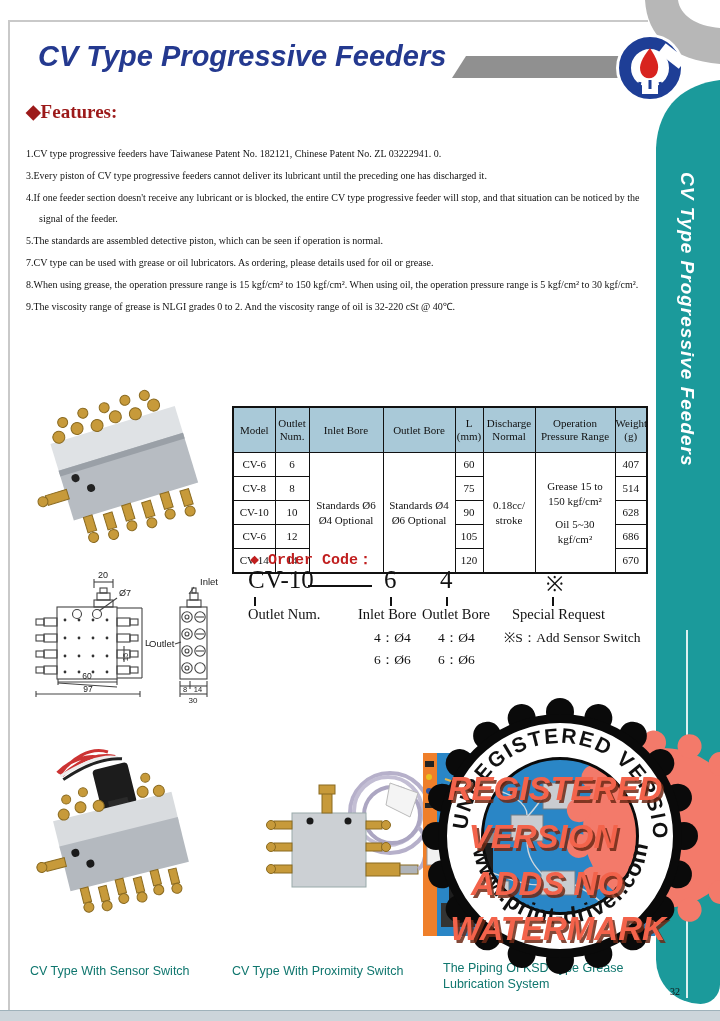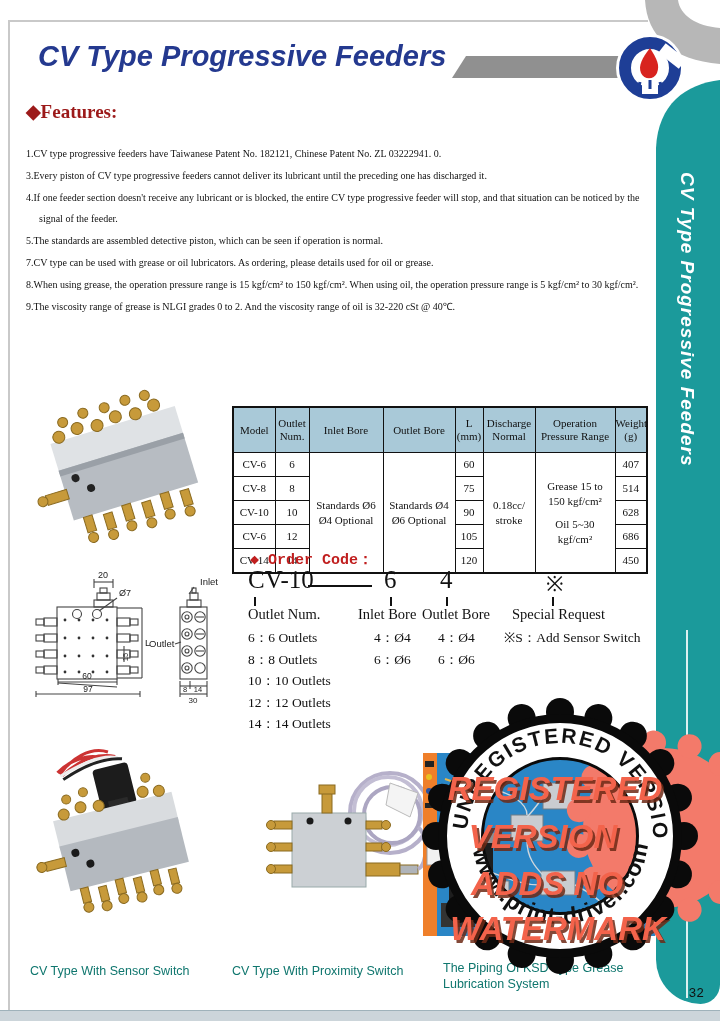--- a/index.html
+++ b/index.html
@@ -47,22 +47,22 @@
   .oc-dash{left:308px;top:585px;width:64px;height:2px;background:#111;}
   .oc-num{font-size:25px;color:#111;}
   .oc-star{left:546px;top:569px;font-size:21px;color:#111;}
   .tick{width:1.5px;height:9px;background:#111;}
   .oc-label{font-size:14.5px;color:#111;white-space:nowrap;}
   .oc-opt{font-size:13.5px;color:#111;line-height:21.5px;white-space:nowrap;}
 
   
   .caption{font-family:"Liberation Sans",sans-serif;font-size:12.5px;color:#0f766e;line-height:16px;}
 
-  .pagenum{left:670px;top:986px;width:34px;text-align:right;
-           font-family:Liberation Mono, monospace;font-size:13px;color:#111;}
+  .pagenum{left:670px;top:986px;width:34px;text-align:left;
+           font-family:Liberation Serif, serif;font-size:10px;color:#111;}
 
   svg text{font-family:"Liberation Sans",sans-serif;}
 </style>
 </head>
 <body>
 
 <div class="page">
 
   <div class="abs frame-top"></div>
   <div class="abs frame-left"></div>
@@ -203,48 +203,41 @@
     <tr>
       <td>CV-6</td>
       <td>12</td>
       <td>105</td>
       <td>686</td>
     </tr>
     <tr>
       <td>CV-14</td>
       <td>14</td>
       <td>120</td>
-      <td>450</td>
+      <td>670</td>
     </tr>
   </tbody>
     </table>
 
   <div class="abs oc-head">◆ Order Code：</div>
   <div class="abs oc-model serif" style="left:248px;top:566px">CV-10</div>
   <div class="abs oc-dash"></div>
   <div class="abs oc-num serif" style="left:384px;top:566px">6</div>
   <div class="abs oc-num serif" style="left:440px;top:566px">4</div>
   <div class="abs oc-star serif">※</div>
   <div class="abs tick" style="left:254px;top:597px"></div>
   <div class="abs tick" style="left:390px;top:597px"></div>
   <div class="abs tick" style="left:446px;top:597px"></div>
   <div class="abs tick" style="left:552px;top:597px"></div>
 
   <div class="abs oc-label" style="left:248px;top:606px">Outlet Num.</div>
   <div class="abs oc-label" style="left:358px;top:606px">Inlet Bore</div>
   <div class="abs oc-label" style="left:422px;top:606px">Outlet Bore</div>
   <div class="abs oc-label" style="left:512px;top:606px">Special Request</div>
 
-  <div class="abs oc-opt" style="left:248px;top:627px">
-    <div>6：6 Outlets</div>
-    <div>8：8 Outlets</div>
-    <div>10：10 Outlets</div>
-    <div>12：12 Outlets</div>
-    <div>14：14 Outlets</div>
-  </div>
   <div class="abs oc-opt" style="left:374px;top:627px">
     <div>4：Ø4</div>
     <div>6：Ø6</div>
   </div>
   <div class="abs oc-opt" style="left:438px;top:627px">
     <div>4：Ø4</div>
     <div>6：Ø6</div>
   </div>
   <div class="abs oc-opt" style="left:504px;top:627px">
     <div>※S：Add Sensor Switch</div>

